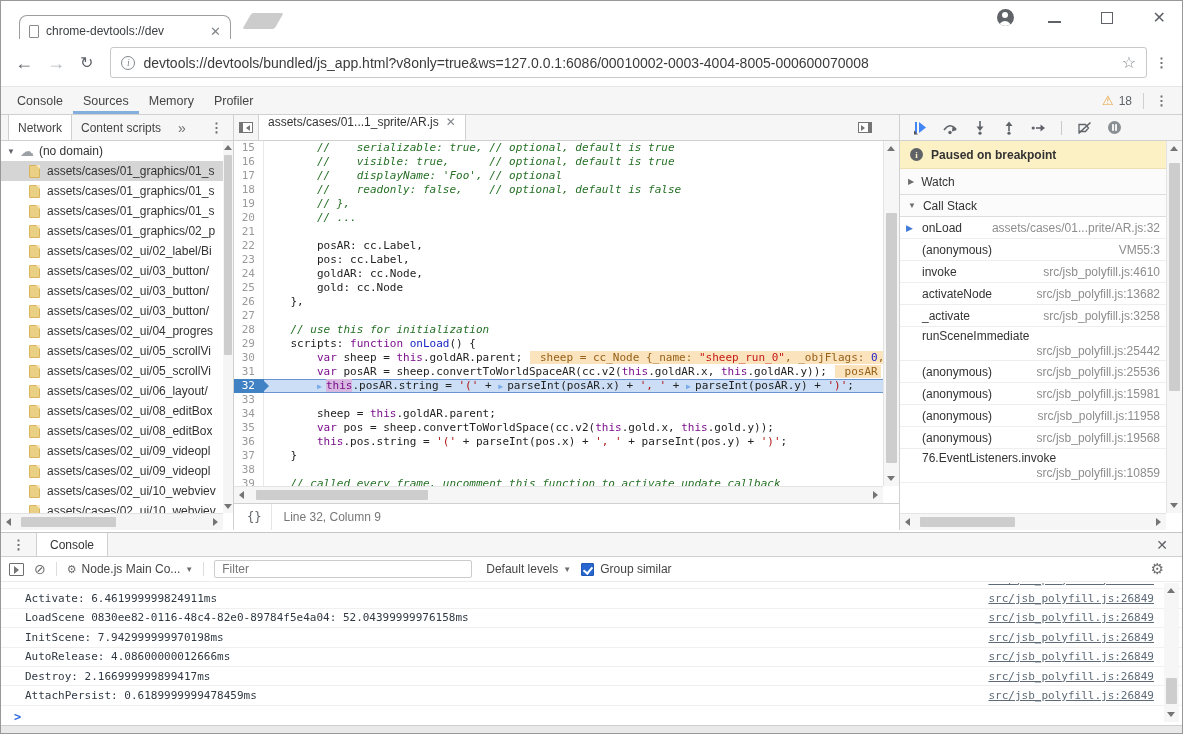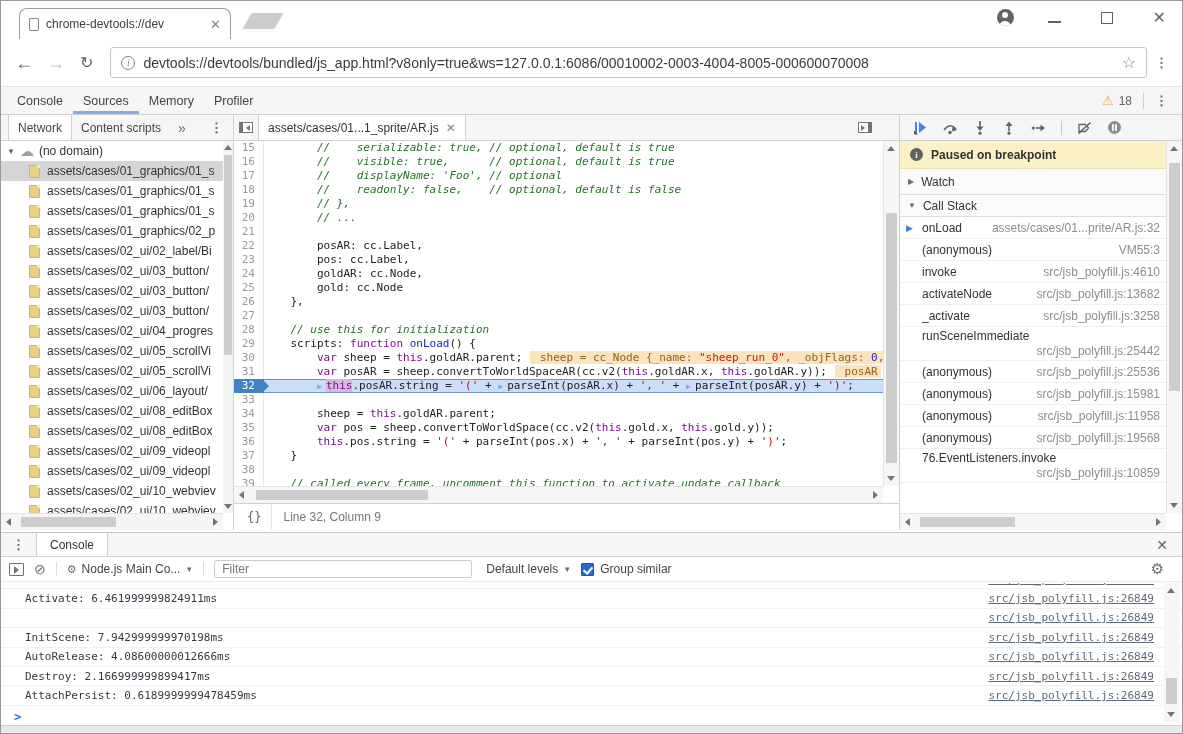--- a/index.html
+++ b/index.html
@@ -1,21 +1,21 @@
 <!DOCTYPE html>
 <html><head>
 <meta charset="utf-8">
 <style>
   html,body{margin:0;padding:0;width:1183px;height:734px;overflow:hidden;background:#dadada;}
   *{box-sizing:border-box;}
   .window{position:absolute;inset:0;background:#fff;border:1px solid #989898;font-family:"Liberation Sans",sans-serif;}
 
   
   .titlebar{position:absolute;top:0;left:0;right:0;height:38px;background:#fff;}
-  .browser-tab{position:absolute;left:18px;top:7px;width:212px;height:31px;background:#fff;border:1px solid #9e9e9e;border-bottom:none;border-radius:8px 8px 0 0;display:flex;align-items:center;padding:0 9px;}
+  .browser-tab{position:absolute;left:18px;top:14px;width:212px;height:31px;background:#fff;border:1px solid #9e9e9e;border-bottom:none;border-radius:8px 8px 0 0;display:flex;align-items:center;padding:0 9px;}
   .favicon{width:10px;height:13px;border:1px solid #8a8a8a;border-radius:1px;margin-right:7px;flex:none;background:#fff;}
   .tab-title{font-size:12px;color:#3c4043;flex:1;white-space:nowrap;overflow:hidden;}
   .tab-close{color:#80868b;font-size:13px;margin-left:5px;line-height:1;}
   .newtab-btn{position:absolute;left:246px;top:12px;width:32px;height:16px;background:#ccc;transform:skewX(-30deg);border-radius:2px;}
   .win-controls{position:absolute;right:16px;top:8px;display:flex;align-items:center;}
   .profile-icon{width:17px;height:17px;border-radius:50%;background:#606469;position:relative;overflow:hidden;margin-right:34px;}
   .profile-icon::before{content:'';position:absolute;top:3px;left:5.5px;width:6px;height:6px;border-radius:50%;background:#fff;}
   .profile-icon::after{content:'';position:absolute;bottom:-1px;left:2.5px;width:12px;height:6px;border-radius:6px 6px 0 0;background:#fff;}
   .win-min{width:13px;height:2px;background:#5f6368;margin:8px 40px 0 0;}
   .win-max{width:12px;height:12px;border:1px solid #5f6368;margin-right:40px;}
@@ -74,21 +74,21 @@
 
   
   .editor-panel{position:absolute;top:114px;left:232px;width:666px;bottom:203px;border-left:1px solid #d0d0d0;background:#fff;overflow:hidden;}
   .ed-tabs{height:26px;background:#f6f6f6;border-bottom:1px solid #d0d0d0;display:flex;align-items:center;}
   .panel-toggle{width:24px;height:100%;display:flex;align-items:center;justify-content:center;}
   .pt-icon{position:relative;width:14px;height:11px;border:1px solid #757575;background:#fff;}
   .pt-icon .pt-bar-l{position:absolute;left:0;top:0;bottom:0;width:3px;background:#757575;}
   .pt-icon .pt-bar-r{position:absolute;right:0;top:0;bottom:0;width:3px;background:#757575;}
   .pt-icon .pt-tri-l{position:absolute;right:2px;top:2px;border-top:3px solid transparent;border-bottom:3px solid transparent;border-right:4px solid #757575;}
   .pt-icon .pt-tri-r{position:absolute;left:2px;top:2px;border-top:3px solid transparent;border-bottom:3px solid transparent;border-left:4px solid #757575;}
-  .ed-tab{height:100%;display:flex;align-items:center;background:#fff;border-left:1px solid #d0d0d0;border-right:1px solid #d0d0d0;padding:0 9px;font-size:12px;color:#333;}
+  .ed-tab{height:100%;display:flex;align-items:flex-start;background:#fff;border-left:1px solid #d0d0d0;border-right:1px solid #d0d0d0;padding:0 9px;font-size:12px;color:#333;}
   .ed-tab .close{margin-left:7px;color:#80868b;font-size:12px;}
   .ed-tabs-right{margin-left:auto;margin-right:22px;}
   .code-area{position:absolute;top:26px;left:0;right:16px;bottom:44px;overflow:hidden;background:#fff;}
   .cline{display:flex;height:14px;line-height:14px;font-family:"DejaVu Sans Mono",monospace;font-size:11px;}
   .gut{width:30px;flex:none;text-align:right;padding-right:8px;color:#9a9a9a;background:#fff;border-right:1px solid #e8e8e8;}
   .ccode{flex:1;white-space:pre;overflow:hidden;color:#222;}
   .tok-p{color:#222;}
   .tok-c{color:#257025;font-style:italic;}
   .tok-k{color:#7b0f8c;}
   .tok-f{color:#1526c4;}
@@ -596,20 +596,21 @@
       <div id="console-messages">
           <div class="crow">
             <span class="ctext">AttachPersist: 7.9239999999977648ms</span>
             <span class="clink">src/jsb_polyfill.js:26849</span>
           </div>
           <div class="crow">
             <span class="ctext">Activate: 6.461999999824911ms</span>
             <span class="clink">src/jsb_polyfill.js:26849</span>
           </div>
           <div class="crow">
+            <span class="ctext">LoadScene 0830ee82-0116-48c4-82e0-89784f5e4a04: 52.04399999976158ms</span>
             <span class="clink">src/jsb_polyfill.js:26849</span>
           </div>
           <div class="crow">
             <span class="ctext">InitScene: 7.942999999970198ms</span>
             <span class="clink">src/jsb_polyfill.js:26849</span>
           </div>
           <div class="crow">
             <span class="ctext">AutoRelease: 4.08600000012666ms</span>
             <span class="clink">src/jsb_polyfill.js:26849</span>
           </div>

